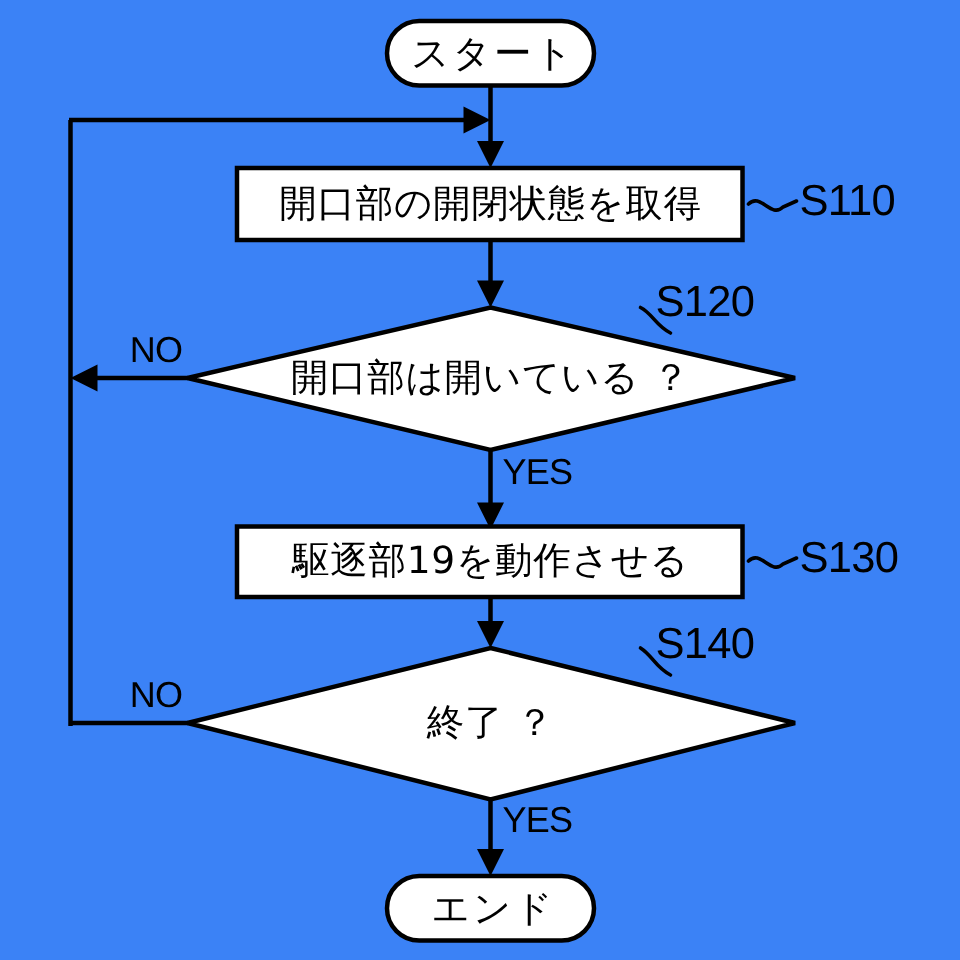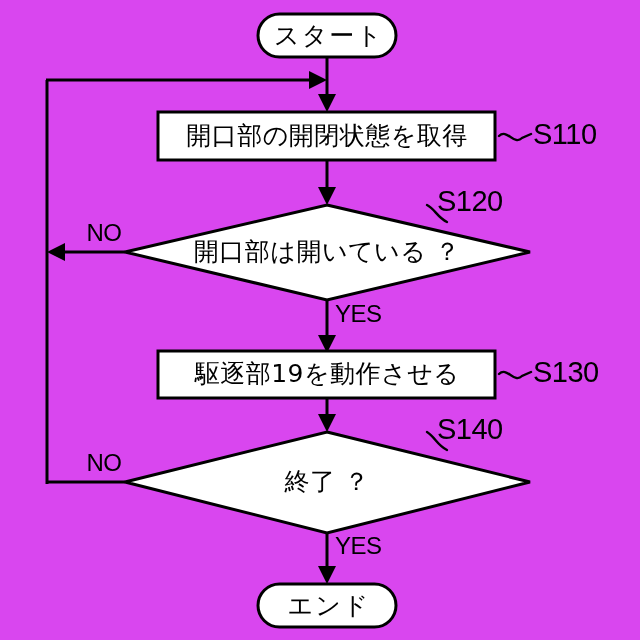--- a/index.html
+++ b/index.html
@@ -10,21 +10,21 @@
   body {
     width: 640px;
     height: 640px;
     font-family: "Liberation Sans", sans-serif;
     overflow: hidden;
   }
   #flowchart-root {
     position: relative;
     width: 640px;
     height: 640px;
-    background: #d946ef;
+    background: #3b82f6;
   }
   svg#flow-svg {
     display: block;
     width: 640px;
     height: 640px;
   }
   .shape-stroke {
     fill: #ffffff;
     stroke: #000000;
     stroke-width: 3;

